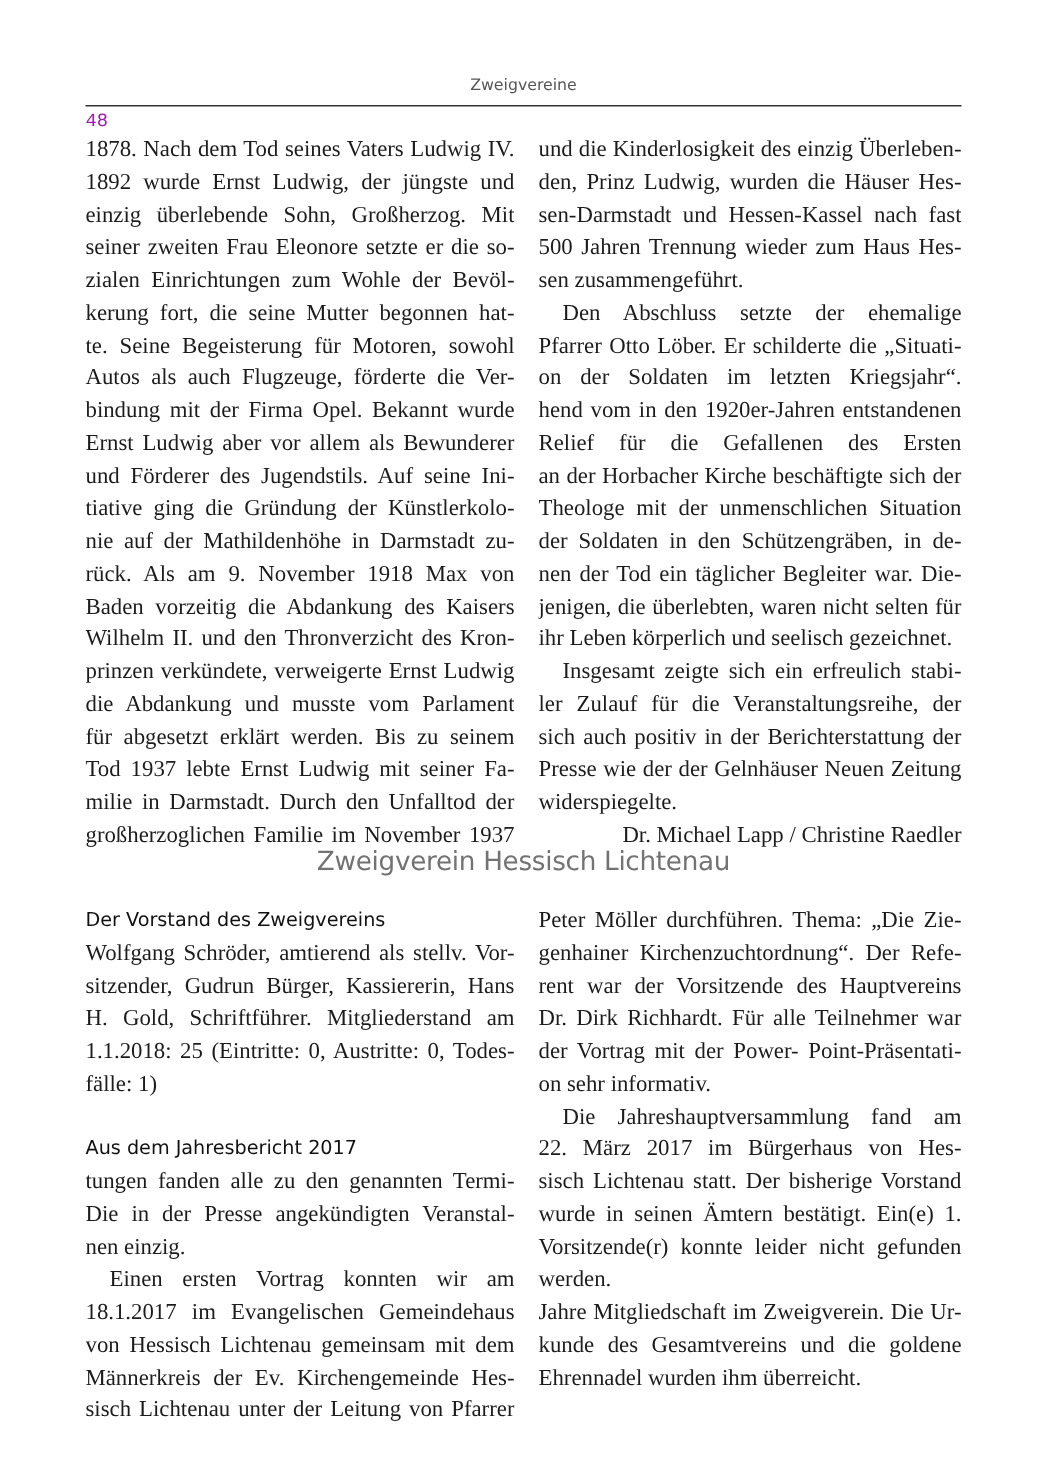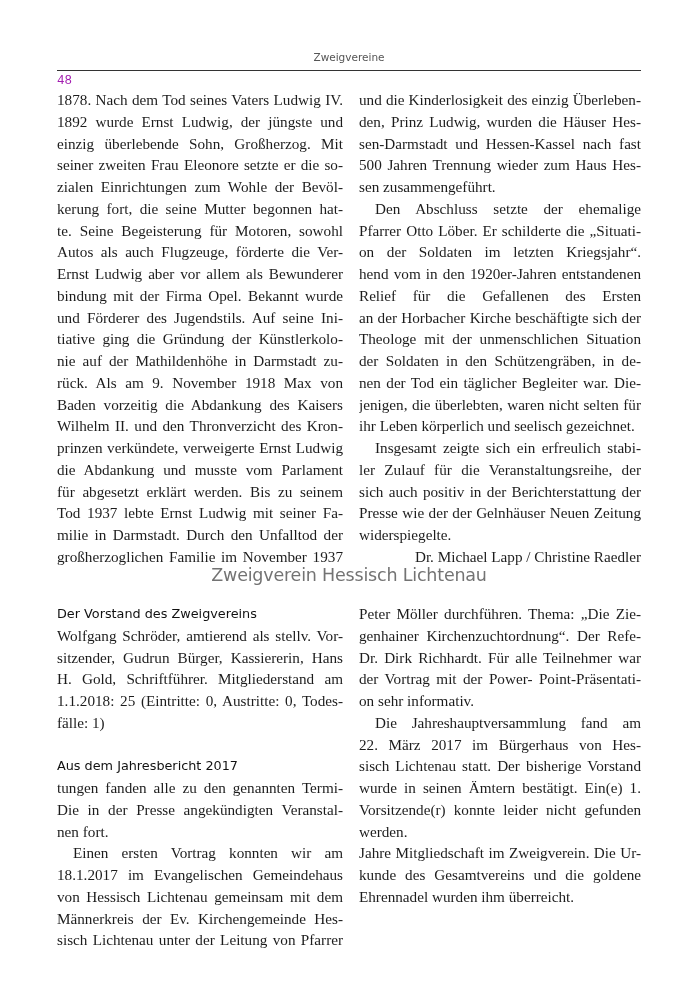--- a/index.html
+++ b/index.html
@@ -30,22 +30,22 @@
 
 <div class="col col-left" style="top:89px;">
   <div class="line j">1878. Nach dem Tod seines Vaters Ludwig IV.</div>
   <div class="line j">1892 wurde Ernst Ludwig, der jüngste und</div>
   <div class="line j">einzig überlebende Sohn, Großherzog. Mit</div>
   <div class="line j">seiner zweiten Frau Eleonore setzte er die so-</div>
   <div class="line j">zialen Einrichtungen zum Wohle der Bevöl-</div>
   <div class="line j">kerung fort, die seine Mutter begonnen hat-</div>
   <div class="line j">te. Seine Begeisterung für Motoren, sowohl</div>
   <div class="line j">Autos als auch Flugzeuge, förderte die Ver-</div>
+  <div class="line j">bindung mit der Firma Opel. Bekannt wurde</div>
   <div class="line j">Ernst Ludwig aber vor allem als Bewunderer</div>
-  <div class="line j">bindung mit der Firma Opel. Bekannt wurde</div>
   <div class="line j">und Förderer des Jugendstils. Auf seine Ini-</div>
   <div class="line j">tiative ging die Gründung der Künstlerkolo-</div>
   <div class="line j">nie auf der Mathildenhöhe in Darmstadt zu-</div>
   <div class="line j">rück. Als am 9. November 1918 Max von</div>
   <div class="line j">Baden vorzeitig die Abdankung des Kaisers</div>
   <div class="line j">Wilhelm II. und den Thronverzicht des Kron-</div>
   <div class="line j">prinzen verkündete, verweigerte Ernst Ludwig</div>
   <div class="line j">die Abdankung und musste vom Parlament</div>
   <div class="line j">für abgesetzt erklärt werden. Bis zu seinem</div>
   <div class="line j">Tod 1937 lebte Ernst Ludwig mit seiner Fa-</div>
@@ -84,31 +84,32 @@
   <div class="subhead">Der Vorstand des Zweigvereins</div>
   <div class="line j">Wolfgang Schröder, amtierend als stellv. Vor-</div>
   <div class="line j">sitzender, Gudrun Bürger, Kassiererin, Hans</div>
   <div class="line j">H. Gold, Schriftführer. Mitgliederstand am</div>
   <div class="line j">1.1.2018: 25 (Eintritte: 0, Austritte: 0, Todes-</div>
   <div class="line">fälle: 1)</div>
   <div class="gap"></div>
   <div class="subhead">Aus dem Jahresbericht 2017</div>
   <div class="line j">tungen fanden alle zu den genannten Termi-</div>
   <div class="line j">Die in der Presse angekündigten Veranstal-</div>
-  <div class="line">nen fort.</div>
+  <div class="line">nen einzig.</div>
   <div class="line j indent">Einen ersten Vortrag konnten wir am</div>
   <div class="line j">18.1.2017 im Evangelischen Gemeindehaus</div>
   <div class="line j">von Hessisch Lichtenau gemeinsam mit dem</div>
   <div class="line j">Männerkreis der Ev. Kirchengemeinde Hes-</div>
   <div class="line j">sisch Lichtenau unter der Leitung von Pfarrer</div>
 </div>
 
 <div class="col col-right" style="top:603px;">
   <div class="line j">Peter Möller durchführen. Thema: „Die Zie-</div>
   <div class="line j">genhainer Kirchenzuchtordnung“. Der Refe-</div>
+  <div class="line j">rent war der Vorsitzende des Hauptvereins</div>
   <div class="line j">Dr. Dirk Richhardt. Für alle Teilnehmer war</div>
   <div class="line j">der Vortrag mit der Power- Point-Präsentati-</div>
   <div class="line">on sehr informativ.</div>
   <div class="line j indent">Die Jahreshauptversammlung fand am</div>
   <div class="line j">22. März 2017 im Bürgerhaus von Hes-</div>
   <div class="line j">sisch Lichtenau statt. Der bisherige Vorstand</div>
   <div class="line j">wurde in seinen Ämtern bestätigt. Ein(e) 1.</div>
   <div class="line j">Vorsitzende(r) konnte leider nicht gefunden</div>
   <div class="line">werden.</div>
   <div class="line j">Jahre Mitgliedschaft im Zweigverein. Die Ur-</div>

